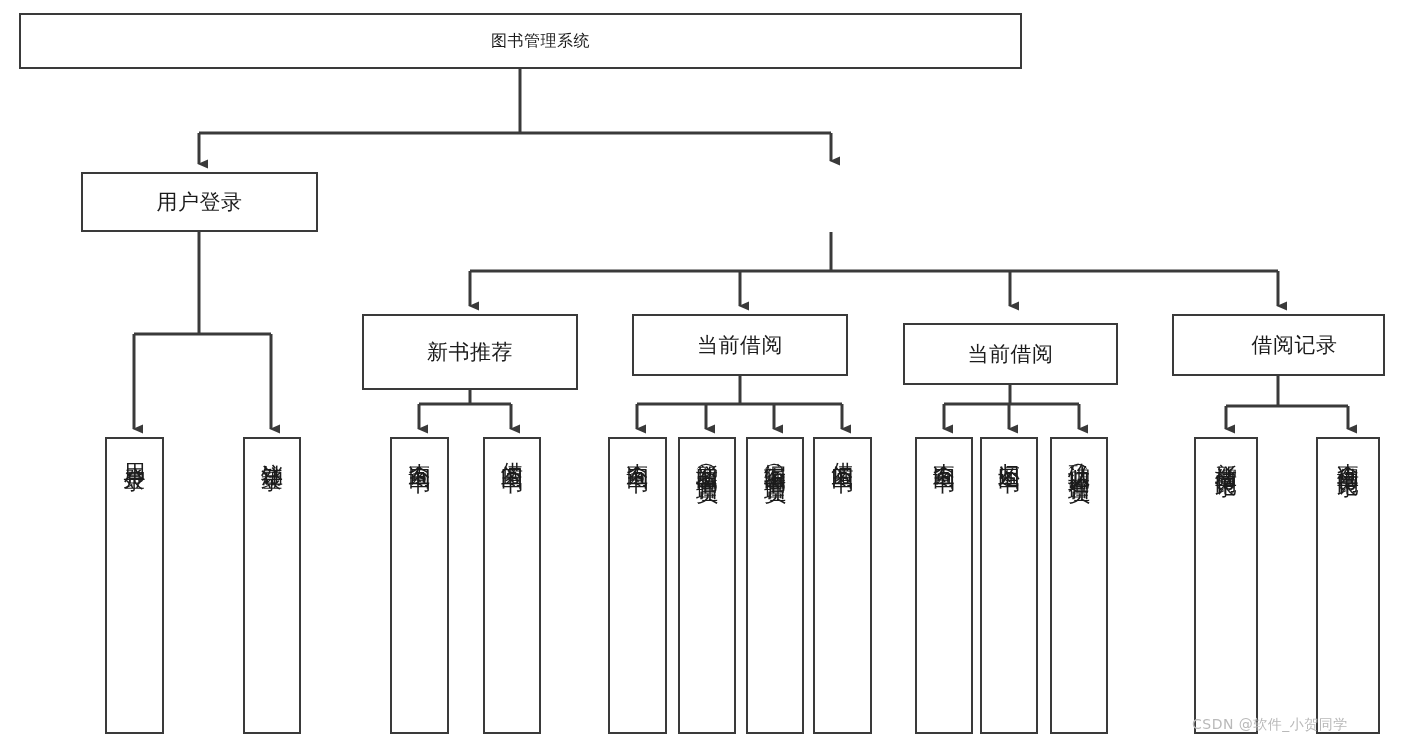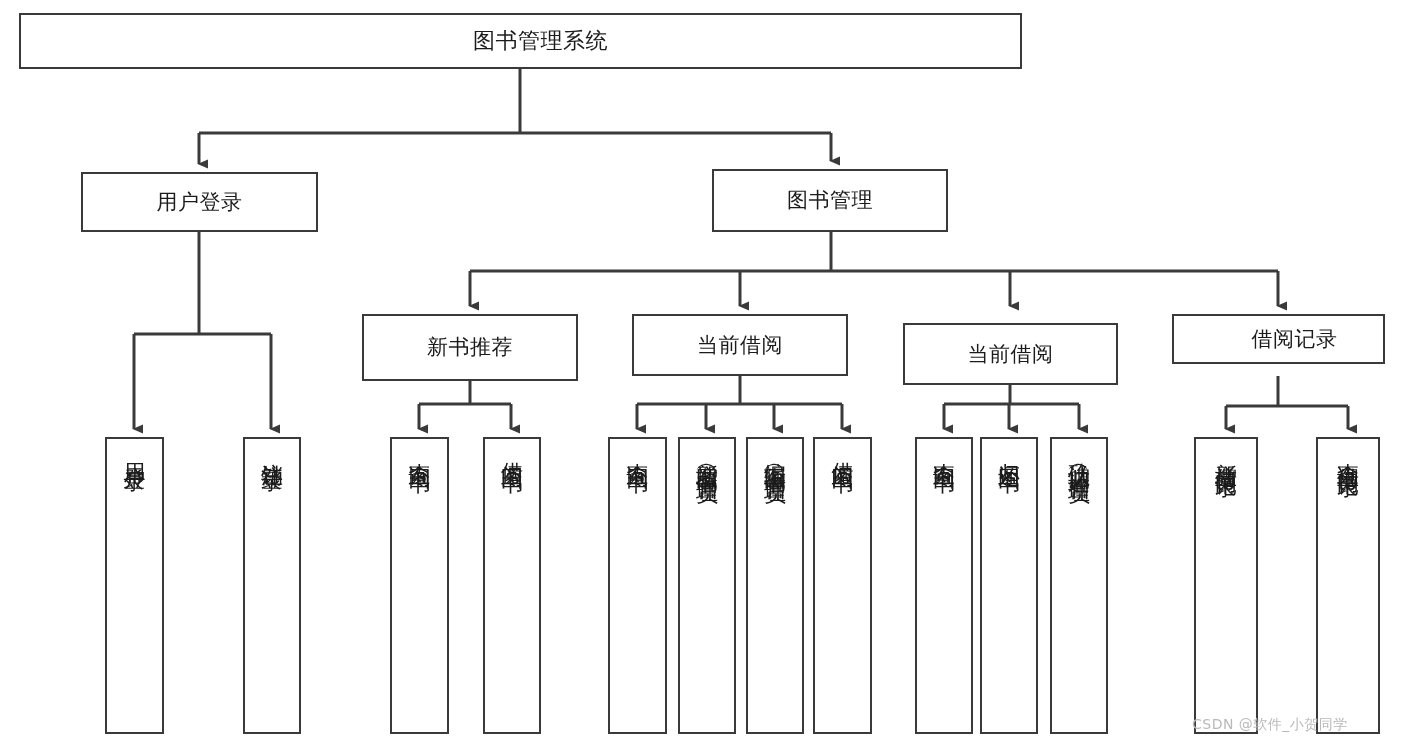--- a/index.html
+++ b/index.html
@@ -44,21 +44,21 @@
     line-height: 1.18;
     white-space: pre;
   }
   
   .node.horiz .node-label {
     writing-mode: horizontal-tb;
     font-size: 21px;
     letter-spacing: 0.5px;
   }
   .node.root .node-label {
-    font-size: 22px;
+    font-size: 16px;
     margin-left: 40px;
   }
   
   .node.vert {
     align-items: flex-start;
     justify-content: center;
     padding-top: 6px;
   }
   .node.vert .node-label {
     writing-mode: vertical-rl;
@@ -133,37 +133,34 @@
   </svg>
 
   <div class="node horiz root" style="left:19px; top:13px; width:1003px; height:56px;">
     <span class="node-label">图书管理系统</span>
   </div>
 
   <div class="node horiz" style="left:81px; top:172px; width:237px; height:60px;">
     <span class="node-label">用户登录</span>
   </div>
 
-  <div class="node horiz" style="left:712px; top:169px; width:236px; height:63px;">
-    <span class="node-label">图书管理</span>
-  </div>
-
-  <div class="node horiz" style="left:362px; top:314px; width:216px; height:67px;">
+
+  <div class="node horiz" style="left:362px; top:314px; width:216px; height:76px;">
     <span class="node-label">新书推荐</span>
   </div>
 
   <div class="node horiz" style="left:632px; top:314px; width:216px; height:62px;">
     <span class="node-label">当前借阅</span>
   </div>
 
   <div class="node horiz" style="left:903px; top:323px; width:215px; height:62px;">
     <span class="node-label">当前借阅</span>
   </div>
 
-  <div class="node horiz" style="left:1172px; top:314px; width:213px; height:50px;padding-left:32px;">
+  <div class="node horiz" style="left:1172px; top:314px; width:213px; height:62px;padding-left:32px;">
     <span class="node-label">借阅记录</span>
   </div>
 
   <div class="node vert" style="left:105px; top:437px; width:59px; height:297px;">
     <span class="node-label">用户登录</span>
   </div>
 
   <div class="node vert" style="left:243px; top:437px; width:58px; height:297px;">
     <span class="node-label">注销登录</span>
   </div>

